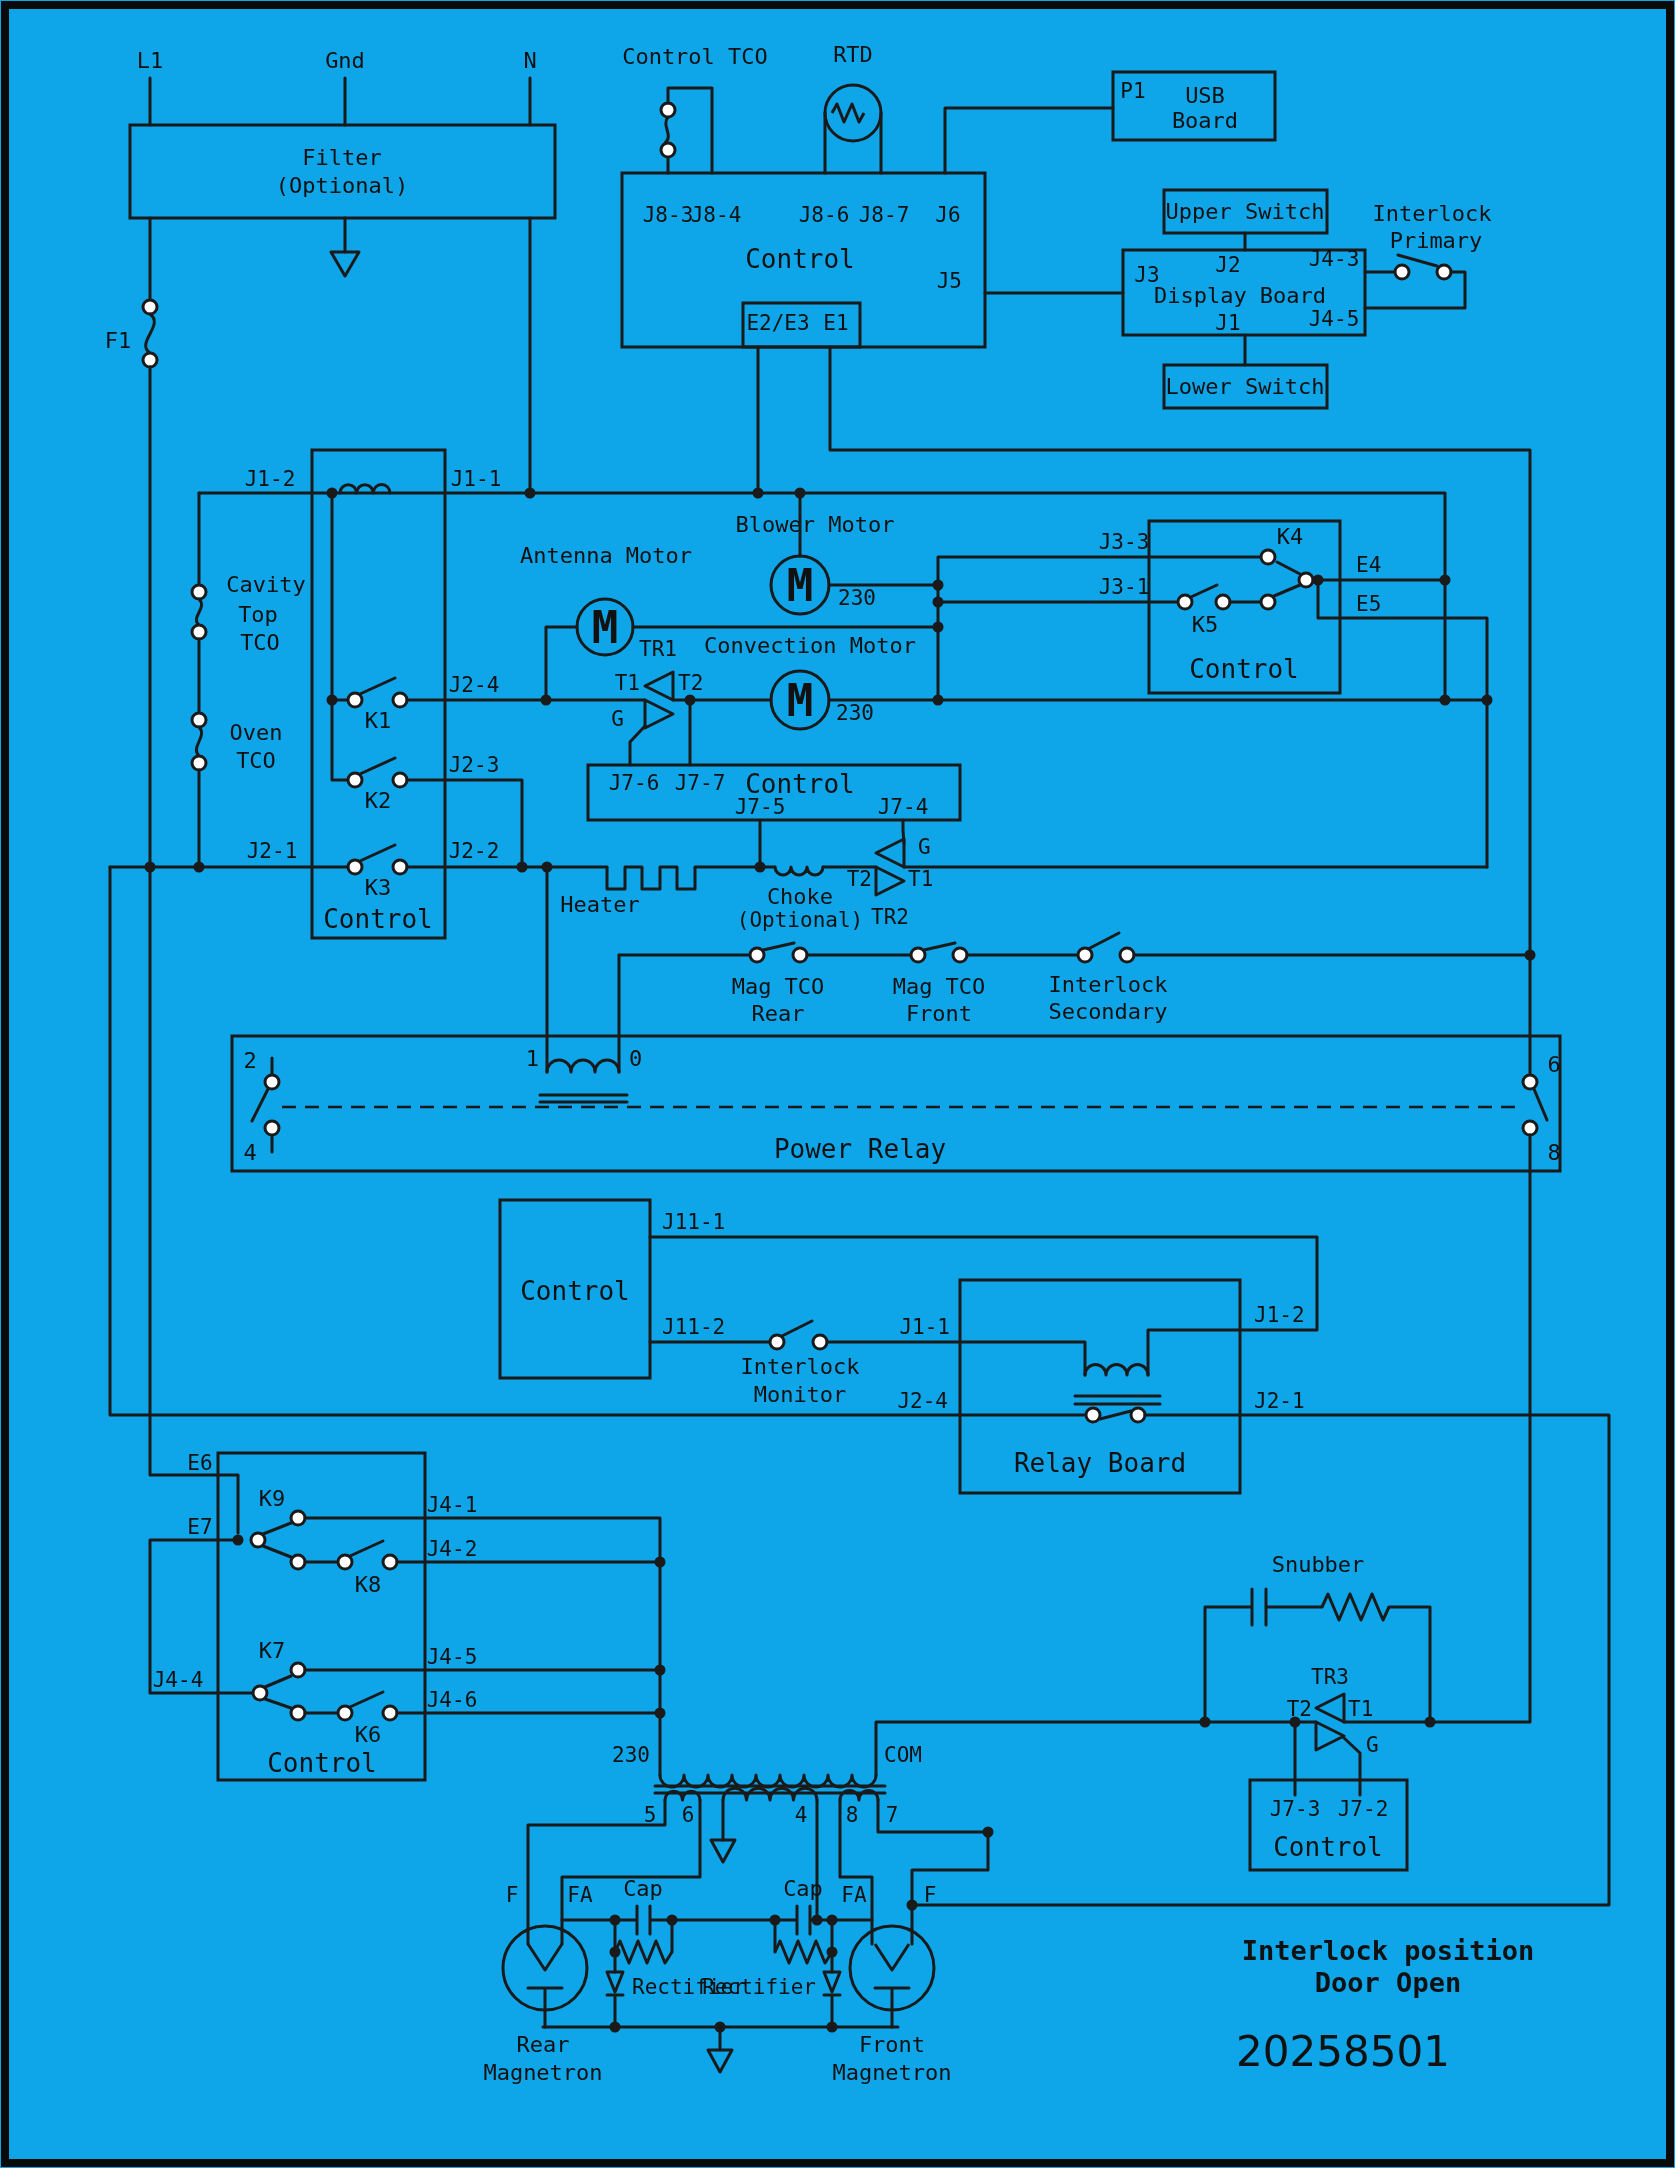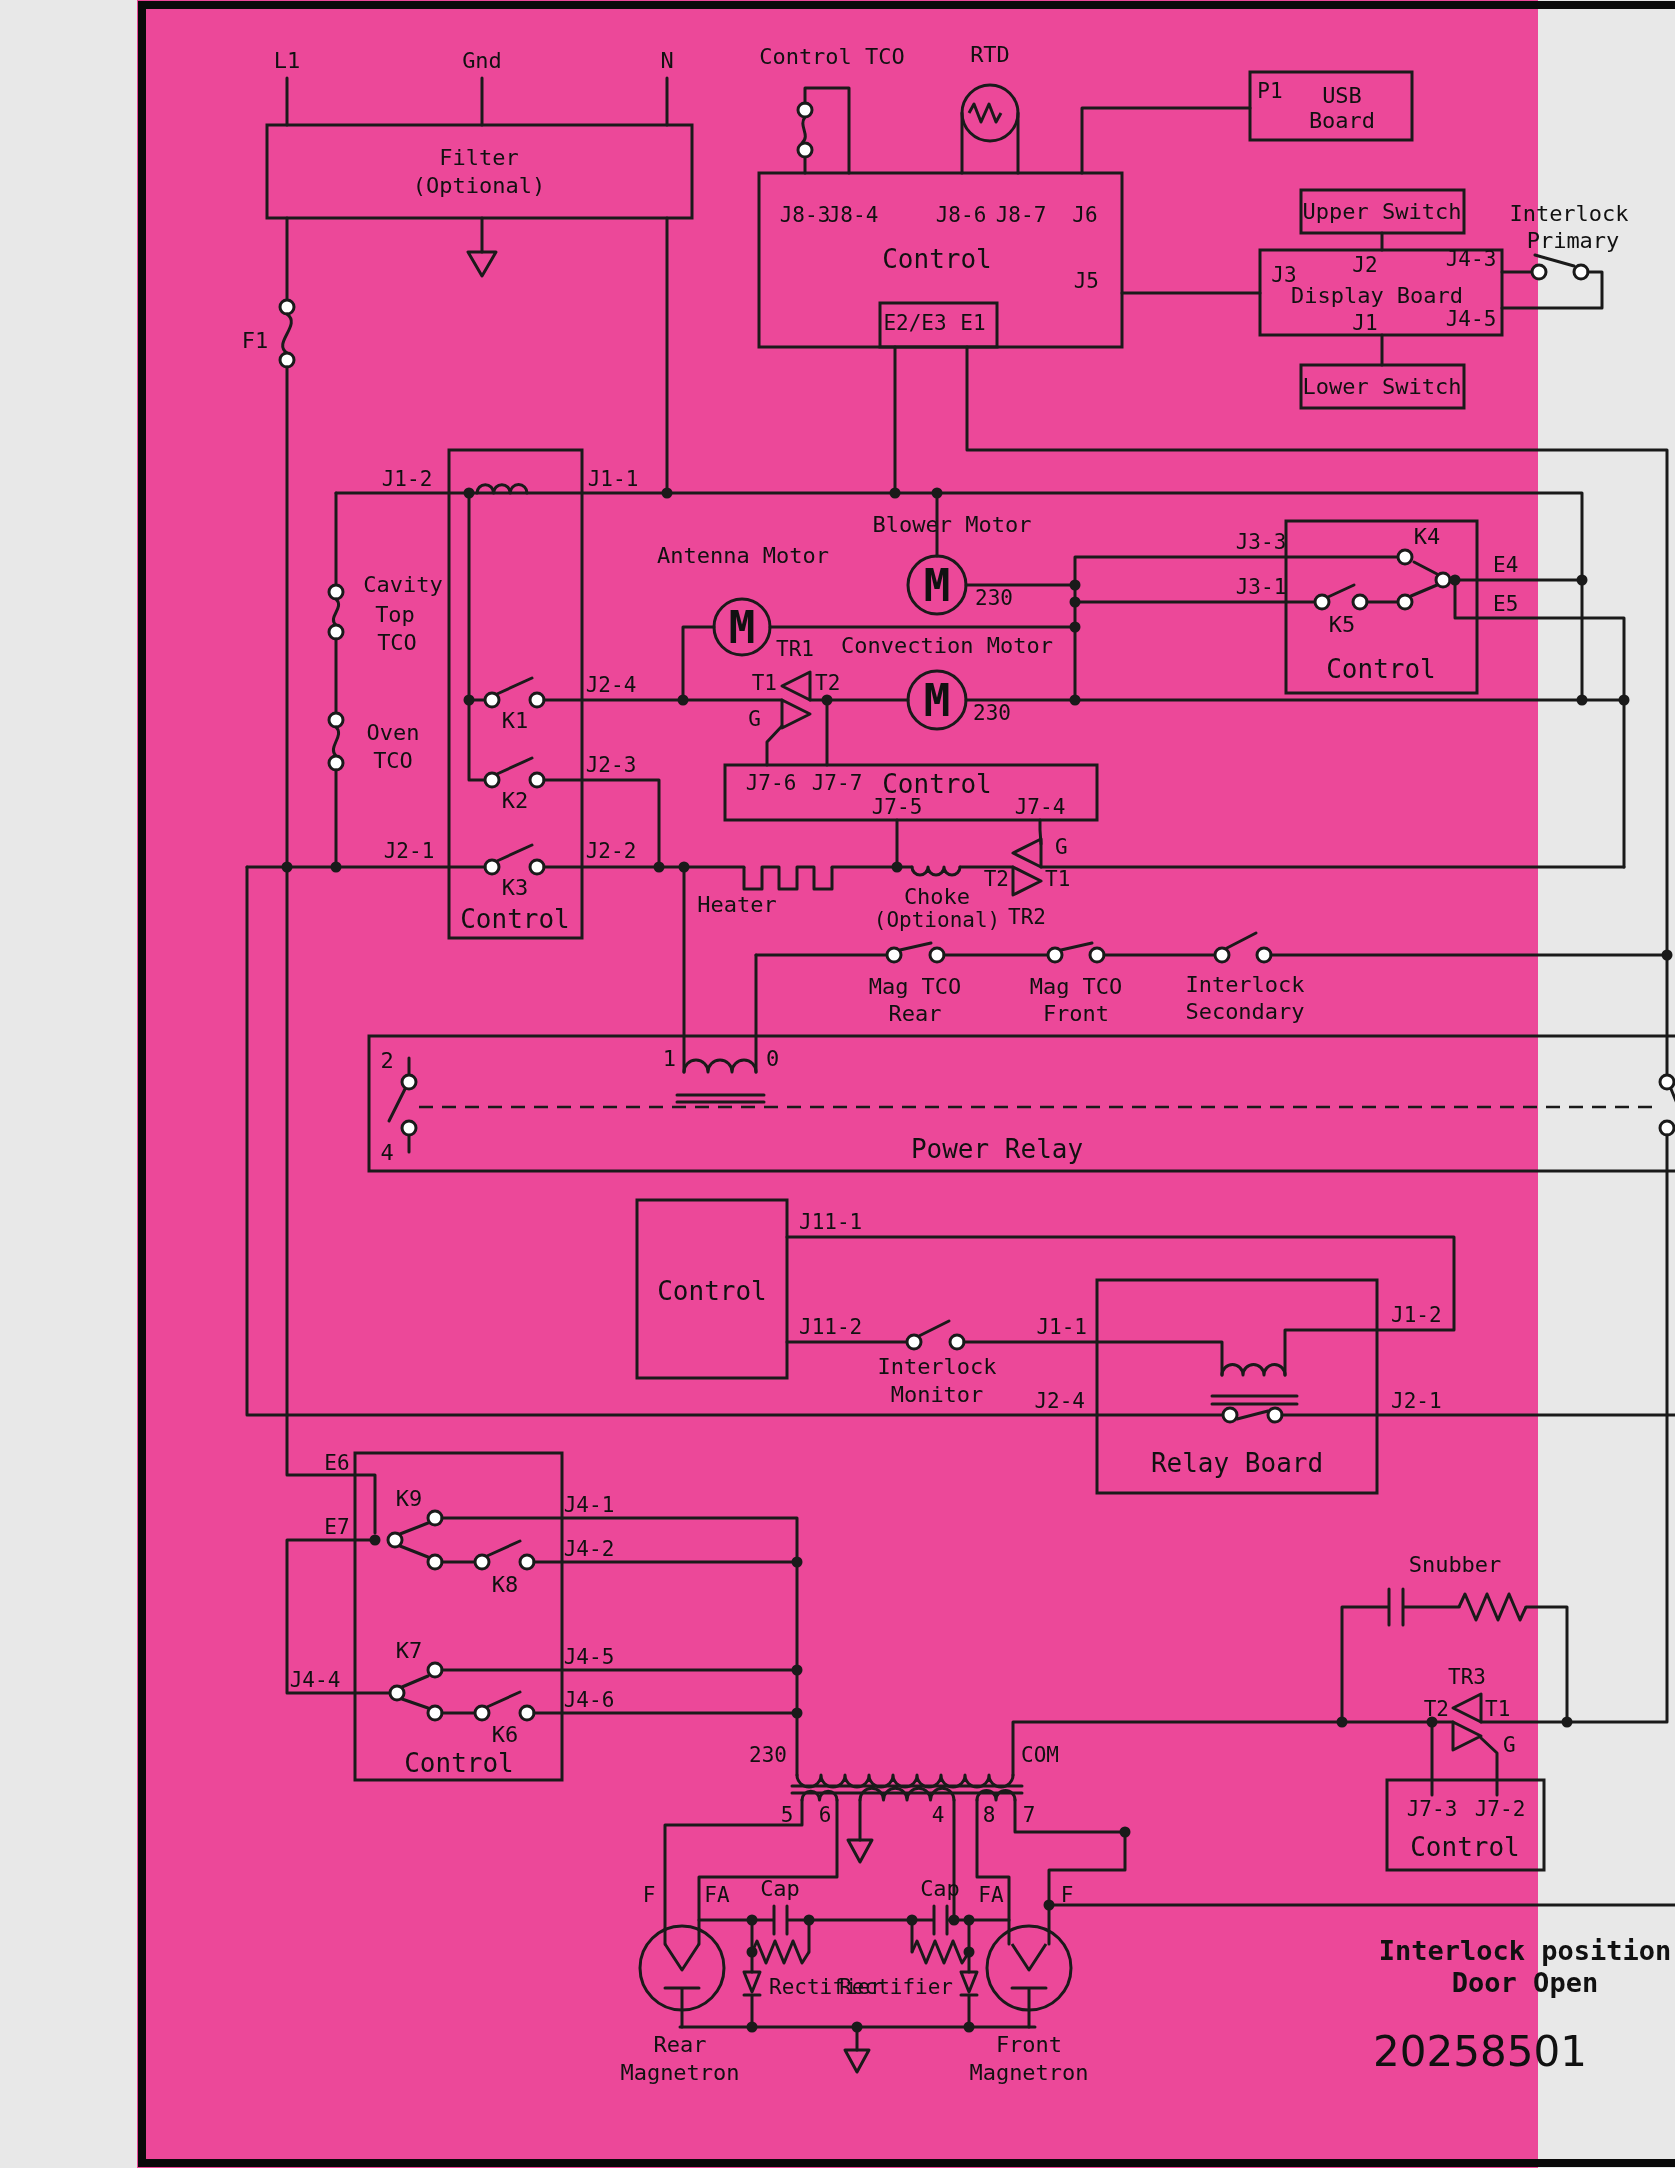--- a/index.html
+++ b/index.html
@@ -1,16 +1,16 @@
 <!DOCTYPE html>
 <html><head>
 <meta charset="utf-8">
 <style>
   html,body{margin:0;padding:0;background:#e8e8e8;}
-  .page{width:1401px;height:2168px;background:#ec4899;position:relative;margin:0 auto;}
+  .page{width:1675px;height:2168px;background:#0ea5e9;position:relative;margin:0 auto;}
   svg{display:block;}
   .w{fill:none;stroke:#1a1a1a;stroke-width:3;stroke-linecap:round;stroke-linejoin:round;}
   .box{fill:none;stroke:#1a1a1a;stroke-width:3;}
   .sym{fill:none;stroke:#1a1a1a;stroke-width:3;stroke-linejoin:round;}
   .c{fill:#ffffff;stroke:#1a1a1a;stroke-width:3;}
   .dot{fill:#1a1a1a;stroke:none;}
   .dash{fill:none;stroke:#1a1a1a;stroke-width:2.5;stroke-dasharray:14 9;}
   text{font-family:"DejaVu Sans Mono",monospace;fill:#111;text-anchor:middle;}
   .t{font-size:21px;}
   .t2{font-size:22px;}

